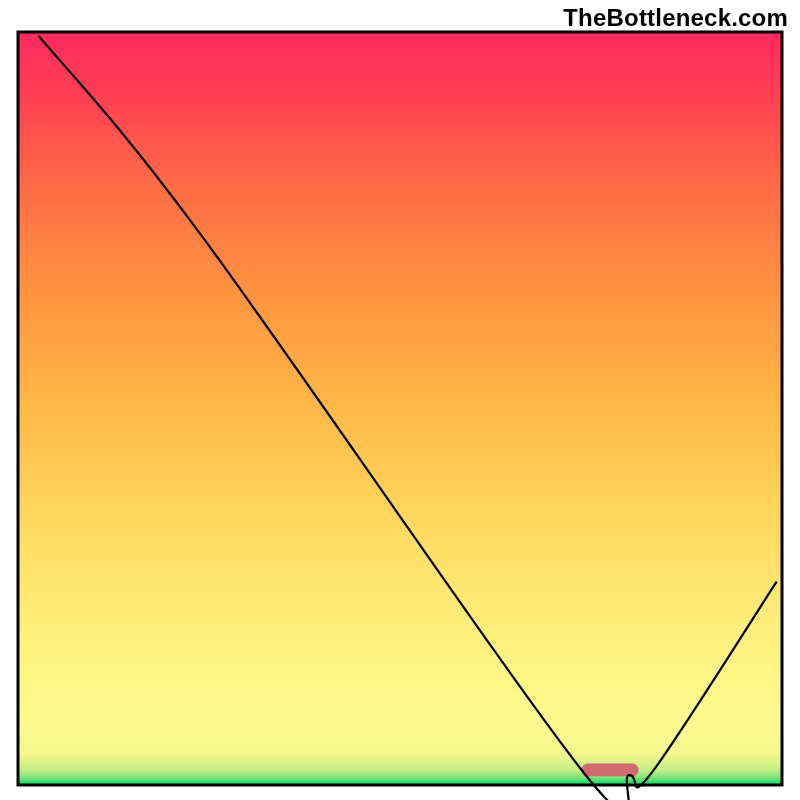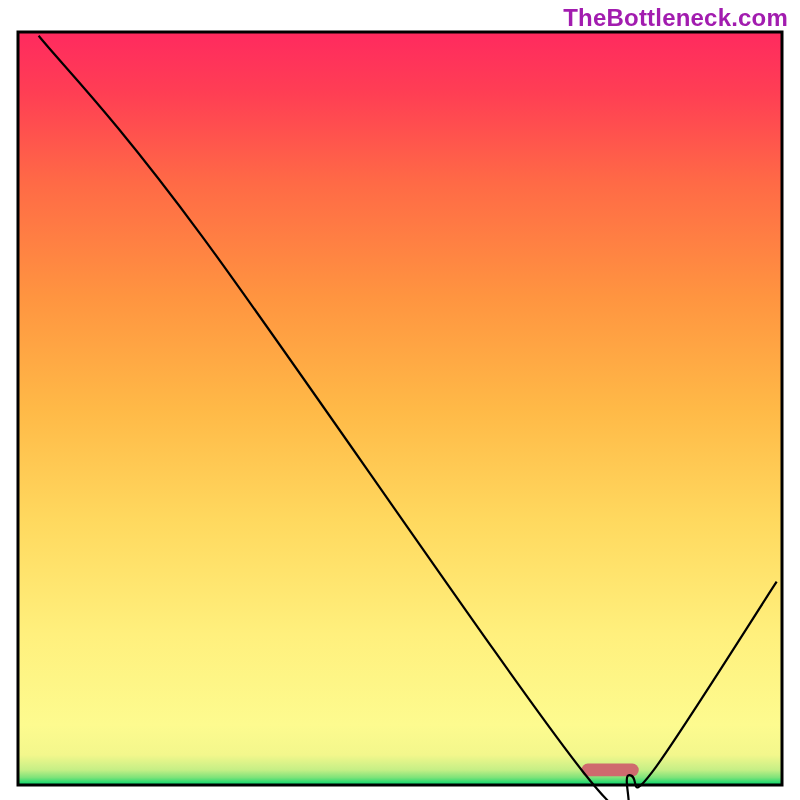--- a/index.html
+++ b/index.html
@@ -15,21 +15,21 @@
     width: 800px;
     height: 800px;
   }
   .watermark {
     position: absolute;
     top: 4px;
     right: 12px;
     font-family: Arial, Helvetica, sans-serif;
     font-size: 24px;
     font-weight: 600;
-    color: #a21caf;
+    color: #000000;
     letter-spacing: 0.2px;
   }
   svg {
     position: absolute;
     top: 0;
     left: 0;
   }
 </style>
 </head>
 <body>

